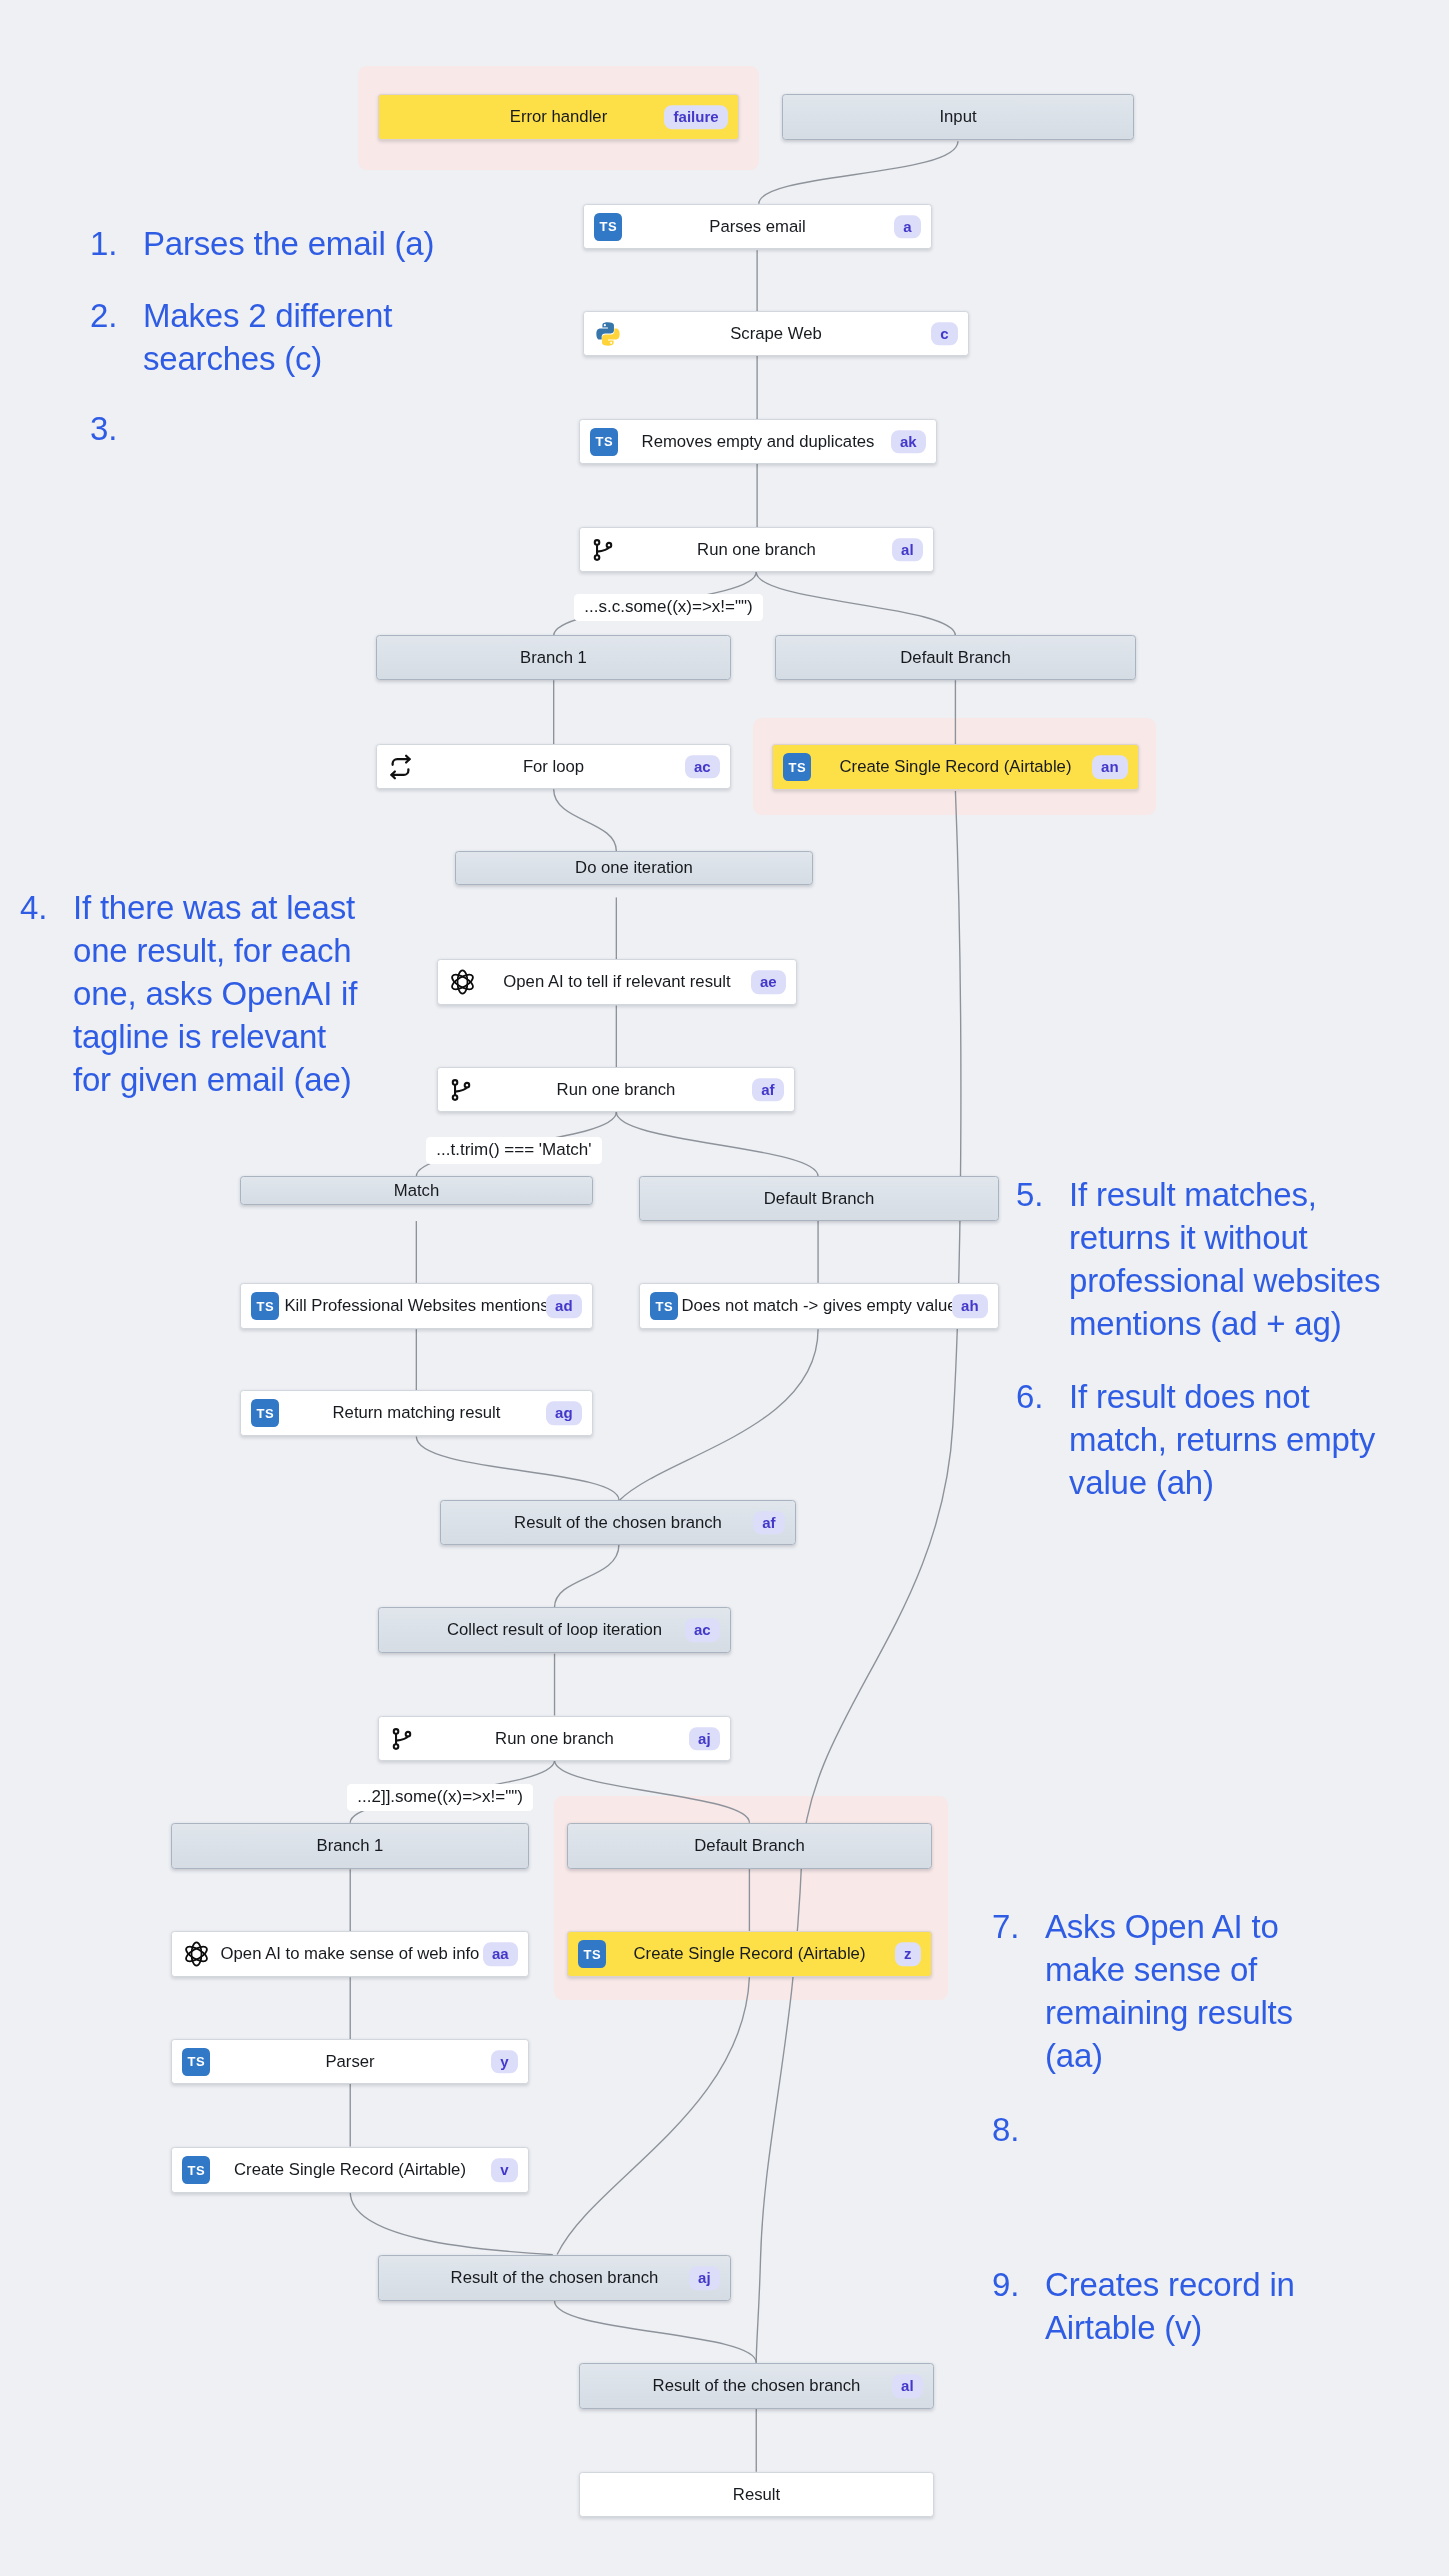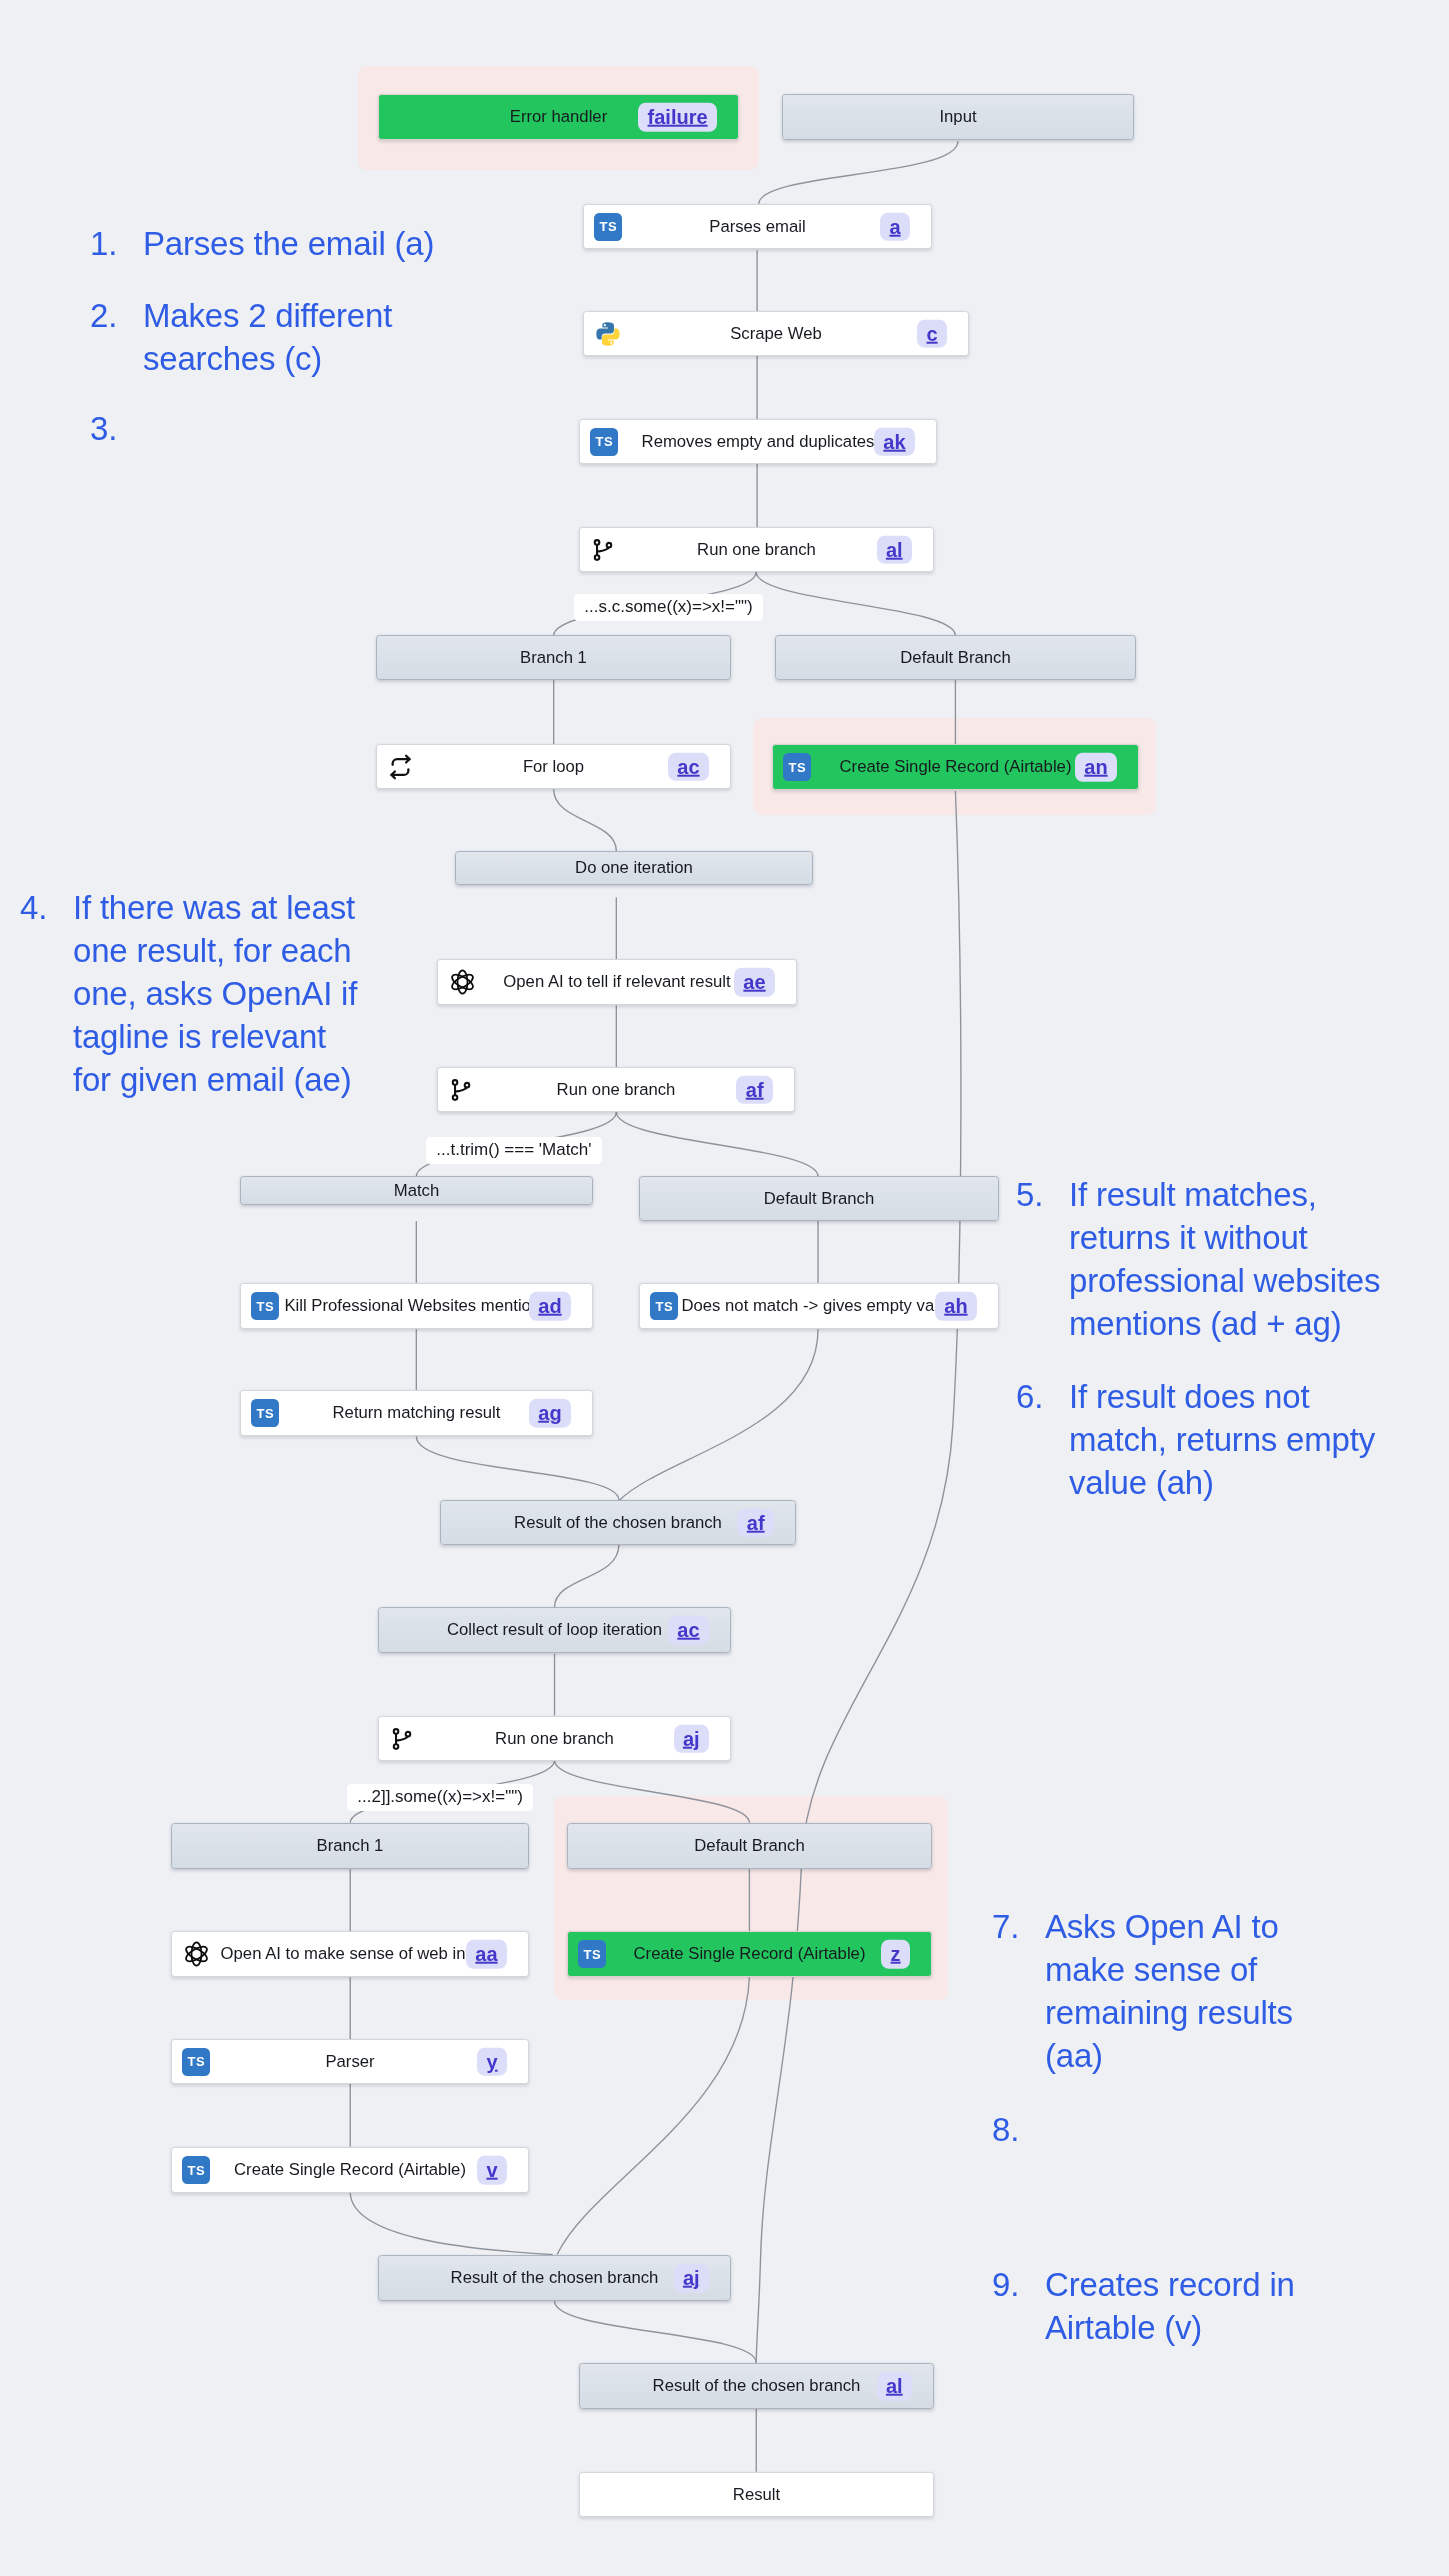--- a/index.html
+++ b/index.html
@@ -3,29 +3,29 @@
 <meta charset="utf-8">
 <style>
   html,body{margin:0;padding:0;background:#eef0f4;}
   .canvas{position:relative;width:1449px;height:2576px;background:#eef0f4;
           font-family:"Liberation Sans",sans-serif;overflow:hidden;}
   .halo{position:absolute;background:#f8e8e8;border-radius:8.6px;}
   .edges{position:absolute;left:0;top:0;}
   .node{position:absolute;display:flex;align-items:center;justify-content:center;
         border-radius:3.4px;box-sizing:border-box;padding:0 41px;}
   .node.white{background:#ffffff;border:0.9px solid #d2d7dd;box-shadow:0 1.7px 3.4px rgba(25,35,50,.15);}
-  .node.pinkish{background:#22c55e;border-color:#ddd2d2;}
+  .node.pinkish{background:#fde047;border-color:#ddd2d2;}
   .node.hdr{background:linear-gradient(180deg,#e0e6ec,#d5dce4);border:0.9px solid #a9b4c0;
             box-shadow:0 1.7px 3.4px rgba(25,35,50,.18);}
   .lbl{font-size:16.7px;color:#171a1f;white-space:nowrap;text-align:center;}
   .icon{position:absolute;left:10.3px;top:50%;transform:translateY(-50%);display:flex;align-items:center;}
   .ts{width:28px;height:28px;background:#3178c6;border-radius:5.2px;color:#ffffff;
       font-weight:700;font-size:13px;display:flex;align-items:center;justify-content:center;letter-spacing:0.4px;}
-  .bdg{position:absolute;right:21px;top:50%;transform:translateY(-50%);background:#dcddf9;color:#4338ca;
-       font-weight:700;font-size:20px;padding:4.3px 9.4px;border-radius:7.7px;line-height:1;white-space:nowrap;text-decoration:underline;}
+  .bdg{position:absolute;right:10px;top:50%;transform:translateY(-50%);background:#dcddf9;color:#4338ca;
+       font-weight:700;font-size:15px;padding:4.3px 9.4px;border-radius:7.7px;line-height:1;white-space:nowrap;}
   .chip{position:absolute;background:#ffffff;border-radius:4.3px;padding:3.4px 10.3px;
         font-size:17px;color:#16191e;white-space:nowrap;}
   .ann{position:absolute;display:flex;color:#2f5ce4;font-size:33px;font-weight:500;
        line-height:43px;letter-spacing:-0.2px;}
   .ann .num{width:53px;flex:none;}
   .ann .txt{white-space:pre-line;}
 </style>
 </head>
 <body>
 

